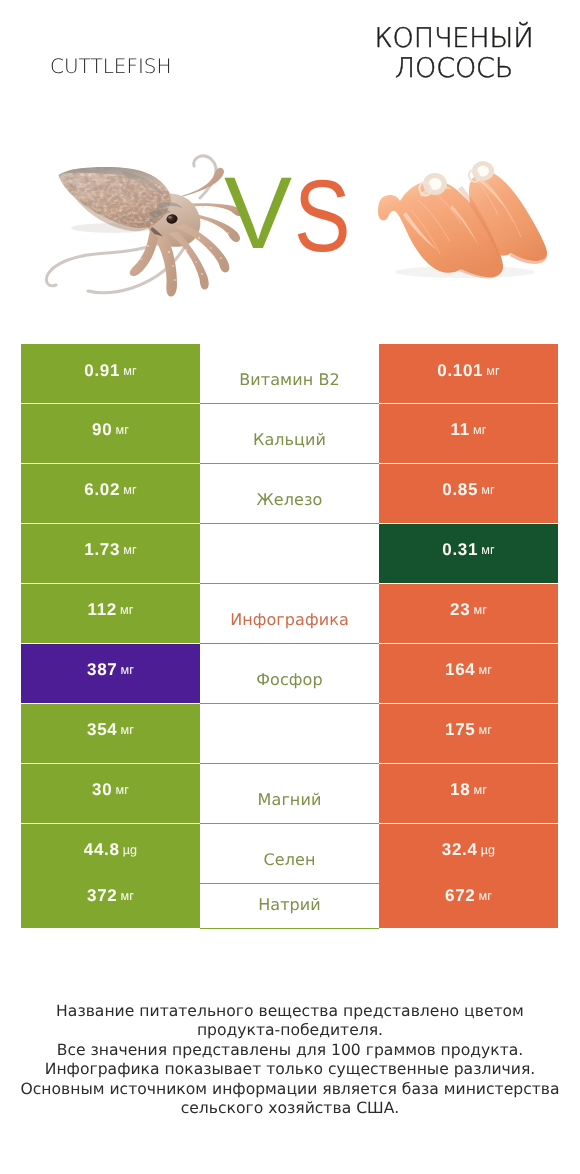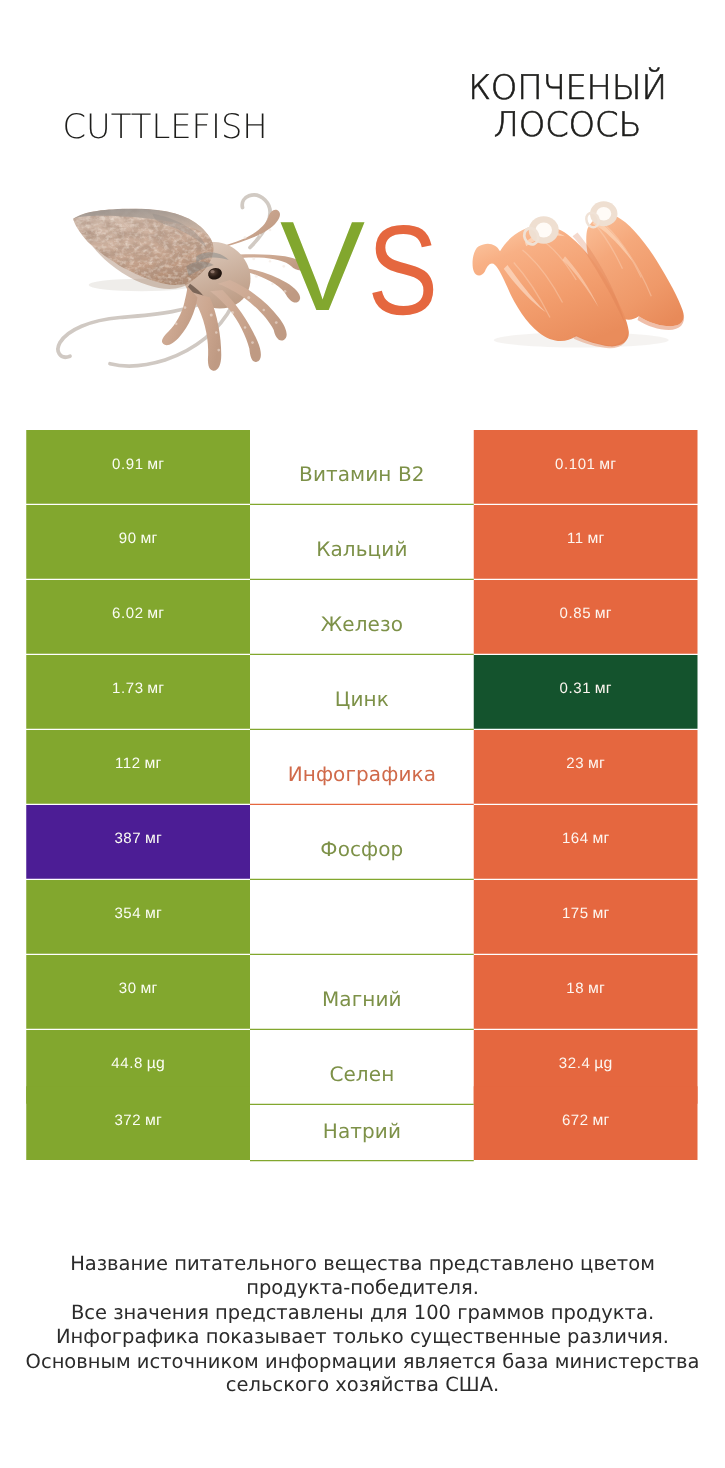--- a/index.html
+++ b/index.html
@@ -3,37 +3,37 @@
 <meta charset="utf-8">
 <title>Infographic</title>
 <style>
   html,body{margin:0;padding:0;}
   body{width:580px;height:1174px;background:#ffffff;overflow:hidden;
        font-family:"Liberation Sans",sans-serif;-webkit-font-smoothing:antialiased;text-rendering:geometricPrecision;}
   .page{position:relative;width:580px;height:1174px;background:#fff;}
 
   
   .title{position:absolute;color:#1d1d1b;font-weight:200;text-align:center;
-         line-height:1.02;letter-spacing:.02em;font-family:"DejaVu Sans",sans-serif;margin-top:32px;}
-  #title-left{left:50px;top:56px;font-size:27px;letter-spacing:0em;white-space:nowrap;text-align:left;}
+         line-height:1.02;letter-spacing:.02em;font-family:"DejaVu Sans",sans-serif;}
+  #title-left{left:50px;top:56px;font-size:20px;letter-spacing:0em;white-space:nowrap;text-align:left;}
   #title-right{left:332px;top:24px;width:244px;font-size:27px;letter-spacing:-.004em;line-height:1.10;-webkit-text-stroke:0.5px #1d1d1b;}
 
   
   #hero{position:absolute;left:0;top:0;width:580px;height:320px;}
 
   
   #table{position:absolute;left:21px;top:344px;width:537px;height:599px;}
   .row{position:absolute;left:0;width:537px;height:59px;}
   .cell{position:absolute;top:0;height:59px;width:179px;
         display:flex;align-items:center;justify-content:center;box-sizing:border-box;
         padding-bottom:6px;}
   .c-left{left:0;color:#fbfdf4;}
   .c-mid{left:179px;}
   .c-right{left:358px;color:#fdf6f0;}
-  .num{font-size:12px;font-weight:400;letter-spacing:.04em;}
+  .num{font-size:17px;font-weight:700;letter-spacing:.04em;}
   .unit{font-size:12.6px;margin-left:3px;letter-spacing:.01em;}
   .label{font-size:16px;font-weight:400;letter-spacing:.005em;font-family:"DejaVu Sans",sans-serif;margin-top:18px;}
   .bar{position:absolute;left:179px;width:179px;height:1px;bottom:-1px;}
 
   
   #footer{position:absolute;left:0;top:1002px;width:580px;text-align:center;
           font-size:15.6px;color:#2b2b2b;line-height:1.25;font-weight:400;
           font-family:"DejaVu Sans",sans-serif;}
 </style>
 </head>
@@ -324,23 +324,20 @@
           <span class="num">0.85</span>
           <span class="unit">мг</span>
         </div>
         <div class="bar" style="background:#82a72e"></div>
       </div>
       <div class="row" style="top: 179.85px;">
         <div class="cell c-left" style="background:#82a72e">
           <span class="num">1.73</span>
           <span class="unit">мг</span>
         </div>
-        <div class="cell c-mid">
-          <span class="label" style="color:#7d9148">Цинк</span>
-        </div>
         <div class="cell c-right" style="background:#14532d">
           <span class="num">0.31</span>
           <span class="unit">мг</span>
         </div>
         <div class="bar" style="background:#82a72e"></div>
       </div>
       <div class="row" style="top: 239.8px;">
         <div class="cell c-left" style="background:#82a72e">
           <span class="num">112</span>
           <span class="unit">мг</span>

